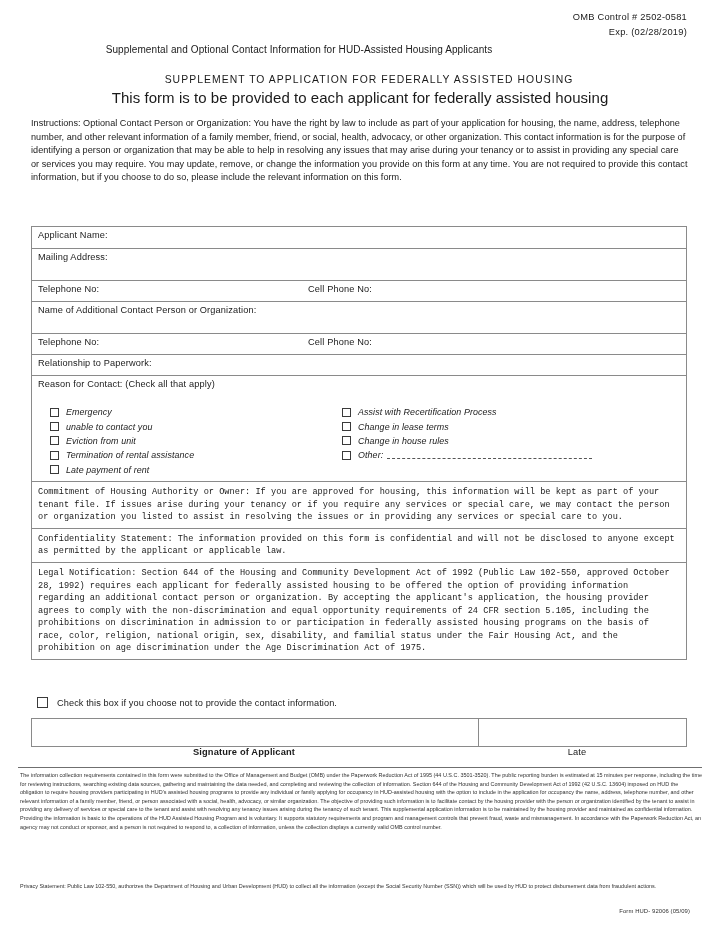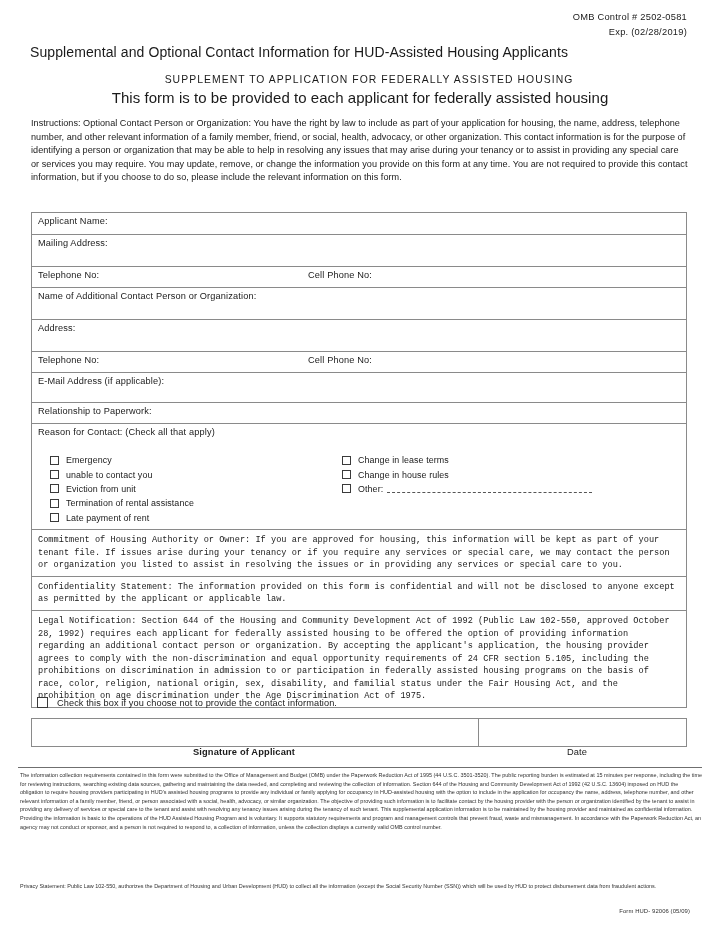--- a/index.html
+++ b/index.html
@@ -32,21 +32,21 @@
     font-size: 9.3px;
     line-height: 14.5px;
     letter-spacing: 0.25px;
   }
   .subtitle-line {
     position: absolute;
     top: 44px;
     left: 0;
     width: 598px;
     text-align: center;
-    font-size: 14px;
+    font-size: 10px;
     letter-spacing: 0.1px;
   }
   .main-title {
     position: absolute;
     top: 74px;
     left: 9px;
     width: 720px;
     text-align: center;
     font-size: 10.4px;
     letter-spacing: 1.05px;
@@ -69,21 +69,21 @@
     width: 657px;
     font-size: 9.1px;
     line-height: 13.6px;
     text-align: left;
     letter-spacing: 0.04px;
   }
 
   
   .form-table {
     position: absolute;
-    top: 212px;
+    top: 226px;
     left: 31px;
     width: 656px;
     border: 1px solid #8a8a8a;
     border-bottom: none;
     box-sizing: border-box;
   }
   .row {
     border-bottom: 1px solid #8a8a8a;
     box-sizing: border-box;
     position: relative;
@@ -112,20 +112,21 @@
     position: relative;
   }
   .reason-title {
     font-size: 9.2px;
     letter-spacing: 0.15px;
     margin-bottom: 16px;
   }
   .cb-cols {
     display: flex;
     padding-left: 12px;
+    font-style: italic;
   }
   .cb-col { width: 292px; }
   .cb-col.second { width: 320px; }
   .cb-item {
     display: flex;
     align-items: center;
     height: 14.4px;
     font-size: 8.9px;
     letter-spacing: 0.1px;
   }
@@ -261,32 +262,26 @@
 
     <div class="row h24">
       <span>Telephone No:</span>
       <span class="split-label">Cell Phone No:</span>
     </div>
 
     <div class="row h34">
       <span>Name of Additional Contact Person or Organization:</span>
     </div>
 
-    <div class="row h34">
-      <span>Address:</span>
-    </div>
 
     <div class="row h24">
       <span>Telephone No:</span>
       <span class="split-label">Cell Phone No:</span>
     </div>
 
-    <div class="row h30">
-      <span>E-Mail Address (if applicable):</span>
-    </div>
 
     <div class="row h24">
       <span>Relationship to Paperwork:</span>
     </div>
 
     <div class="reason-row">
       <div class="reason-title">Reason for Contact:  (Check all that apply)</div>
       <div class="cb-cols">
         <div class="cb-col">
           <div class="cb-item">
@@ -306,20 +301,24 @@
             <span>Termination of rental assistance</span>
           </div>
           <div class="cb-item">
             <span class="cbox"></span>
             <span>Late payment of rent</span>
           </div>
         </div>
         <div class="cb-col second">
           <div class="cb-item">
             <span class="cbox"></span>
+            <span>Assist with Recertification Process</span>
+          </div>
+          <div class="cb-item">
+            <span class="cbox"></span>
             <span>Change in lease terms</span>
           </div>
           <div class="cb-item">
             <span class="cbox"></span>
             <span>Change in house rules</span>
           </div>
           <div class="cb-item">
             <span class="cbox"></span>
             <span>Other:</span>
             <span class="other-line"></span>
@@ -335,20 +334,20 @@
 
   <div class="optout">
     <span class="cbox"></span>
     <span>Check this box if you choose not to provide the contact information.</span>
   </div>
 
   <div class="sig-box">
     <div class="sig-divider"></div>
   </div>
   <div class="sig-label applicant">Signature of Applicant</div>
-  <div class="sig-label date">Date</div>
+  <div class="sig-label date">Late</div>
 
   <div class="footer-rule"></div>
   <div class="fineprint p1">The information collection requirements contained in this form were submitted to the Office of Management and Budget (OMB) under the Paperwork Reduction Act of 1995 (44 U.S.C. 3501-3520).  The public reporting burden is estimated at 15 minutes per response, including the time for reviewing instructions, searching existing data sources, gathering and maintaining the data needed, and completing and reviewing the collection of information.  Section 644 of the Housing and Community Development Act of 1992 (42 U.S.C. 13604) imposed on HUD the obligation to require housing providers participating in HUD's assisted housing programs to provide any individual or family applying for occupancy in HUD-assisted housing with the option to include in the application for occupancy the name, address, telephone number, and other relevant information of a family member, friend, or person associated with a social, health, advocacy, or similar organization. The objective of providing such information is to facilitate contact by the housing provider with the person or organization identified by the tenant to assist in providing any delivery of services or special care to the tenant and assist with resolving any tenancy issues arising during the tenancy of such tenant.  This supplemental application information is to be maintained by the housing provider and maintained as confidential information. Providing the information is basic to the operations of the HUD Assisted Housing Program and is voluntary.  It supports statutory requirements and program and management controls that prevent fraud, waste and mismanagement.  In accordance with the Paperwork Reduction Act, an agency may not conduct or sponsor, and a person is not required to respond to, a collection of information, unless the collection displays a currently valid OMB control number.</div>
   <div class="fineprint p2">Privacy Statement:  Public Law 102-550, authorizes the Department of Housing and Urban Development (HUD) to collect all the information (except the Social Security Number (SSN)) which will be used by HUD to protect disbursement data from fraudulent actions.</div>
   <div class="form-number">Form HUD- 92006 (05/09)</div>
 
 </div>
 
 </body></html>

